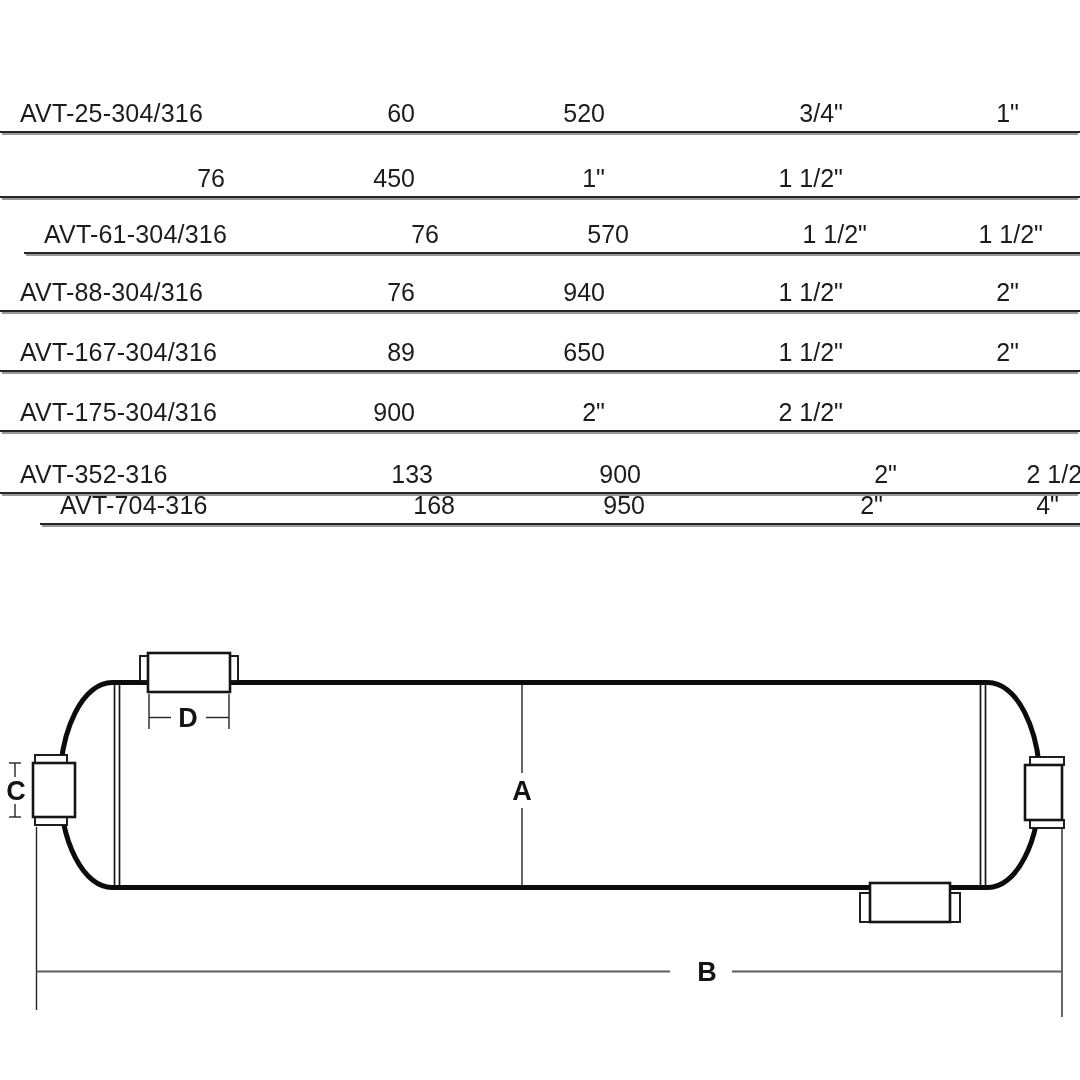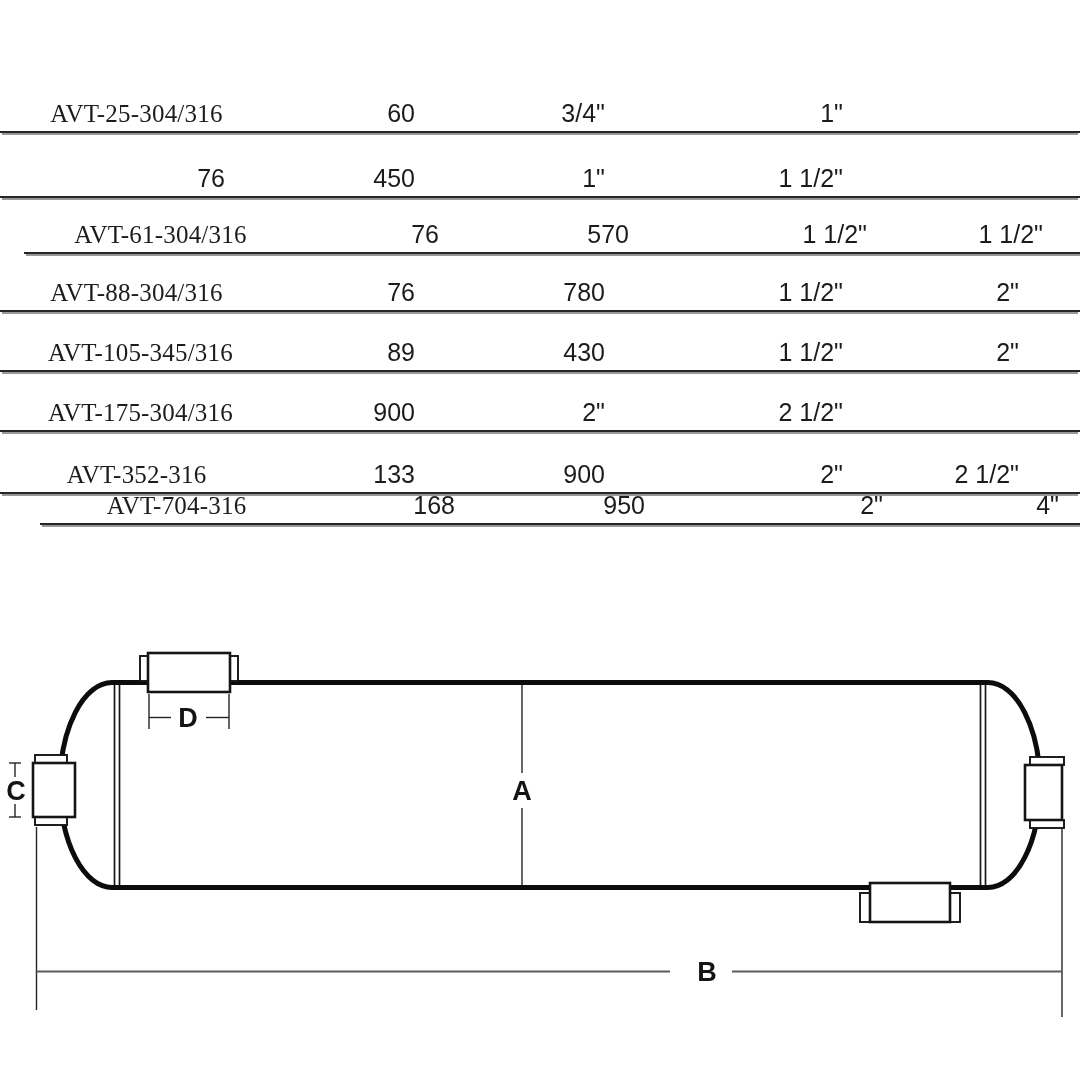--- a/index.html
+++ b/index.html
@@ -23,21 +23,21 @@
     box-shadow:0 4px 0 -2px #989898;
   }
   .cell{
     font-size:25px;
     line-height:1;
     padding-bottom:5px;
     text-align:right;
     white-space:nowrap;
     color:#1c1c1c;
   }
-  .cell.c0{text-align:center;padding-left:48px;letter-spacing:0.2px;font-family:Liberation Serif, serif;}
+  .cell.c0{text-align:left;padding-left:20px;letter-spacing:0.2px;}
   
   #diagram-wrap{position:absolute;left:0;top:0;width:1080px;height:1080px;}
   svg{display:block;}
   .outline{fill:#ffffff;stroke:#0c0c0c;stroke-width:5;}
   .weld{stroke:#161616;stroke-width:1.7;}
   .nozzle{fill:#ffffff;stroke:#141414;stroke-width:2.6;}
   .flange{fill:#ffffff;stroke:#141414;stroke-width:1.9;}
   .dim{stroke:#242424;stroke-width:1.4;fill:none;}
   .dimB{stroke:#5c5c5c;stroke-width:1.8;fill:none;}
   .dim-label{
@@ -49,20 +49,21 @@
 </head>
 <body>
 
 <div id="page">
 
   <div id="spec-table">
     <div id="spec-table-body">
         <div class="spec-row" style="top: 77px;">
           <div class="cell c0">AVT-25-304/316</div>
           <div class="cell c1">60</div>
+          <div class="cell c2">520</div>
           <div class="cell c3">3/4"</div>
           <div class="cell c4">1"</div>
           <div class="cell c5"></div>
         </div>
         <div class="spec-row" style="top: 142px;">
           <div class="cell c1">76</div>
           <div class="cell c2">450</div>
           <div class="cell c3">1"</div>
           <div class="cell c4">1 1/2"</div>
           <div class="cell c5"></div>
@@ -71,41 +72,41 @@
           <div class="cell c0">AVT-61-304/316</div>
           <div class="cell c1">76</div>
           <div class="cell c2">570</div>
           <div class="cell c3">1 1/2"</div>
           <div class="cell c4">1 1/2"</div>
           <div class="cell c5"></div>
         </div>
         <div class="spec-row" style="top: 256px;">
           <div class="cell c0">AVT-88-304/316</div>
           <div class="cell c1">76</div>
-          <div class="cell c2">780</div>
+          <div class="cell c2">940</div>
           <div class="cell c3">1 1/2"</div>
           <div class="cell c4">2"</div>
           <div class="cell c5"></div>
         </div>
         <div class="spec-row" style="top: 316px;">
-          <div class="cell c0">AVT-105-345/316</div>
+          <div class="cell c0">AVT-167-304/316</div>
           <div class="cell c1">89</div>
-          <div class="cell c2">430</div>
+          <div class="cell c2">650</div>
           <div class="cell c3">1 1/2"</div>
           <div class="cell c4">2"</div>
           <div class="cell c5"></div>
         </div>
         <div class="spec-row" style="top: 376px;">
           <div class="cell c0">AVT-175-304/316</div>
           <div class="cell c2">900</div>
           <div class="cell c3">2"</div>
           <div class="cell c4">2 1/2"</div>
           <div class="cell c5"></div>
         </div>
-        <div class="spec-row" style="top: 438px;">
+        <div class="spec-row" style="top: 438px; gap: 18px;">
           <div class="cell c0">AVT-352-316</div>
           <div class="cell c1">133</div>
           <div class="cell c2">900</div>
           <div class="cell c3">2"</div>
           <div class="cell c4">2 1/2"</div>
           <div class="cell c5"></div>
         </div>
         <div class="spec-row" style="top: 469px; margin-left: 40px;">
           <div class="cell c0">AVT-704-316</div>
           <div class="cell c1">168</div>

